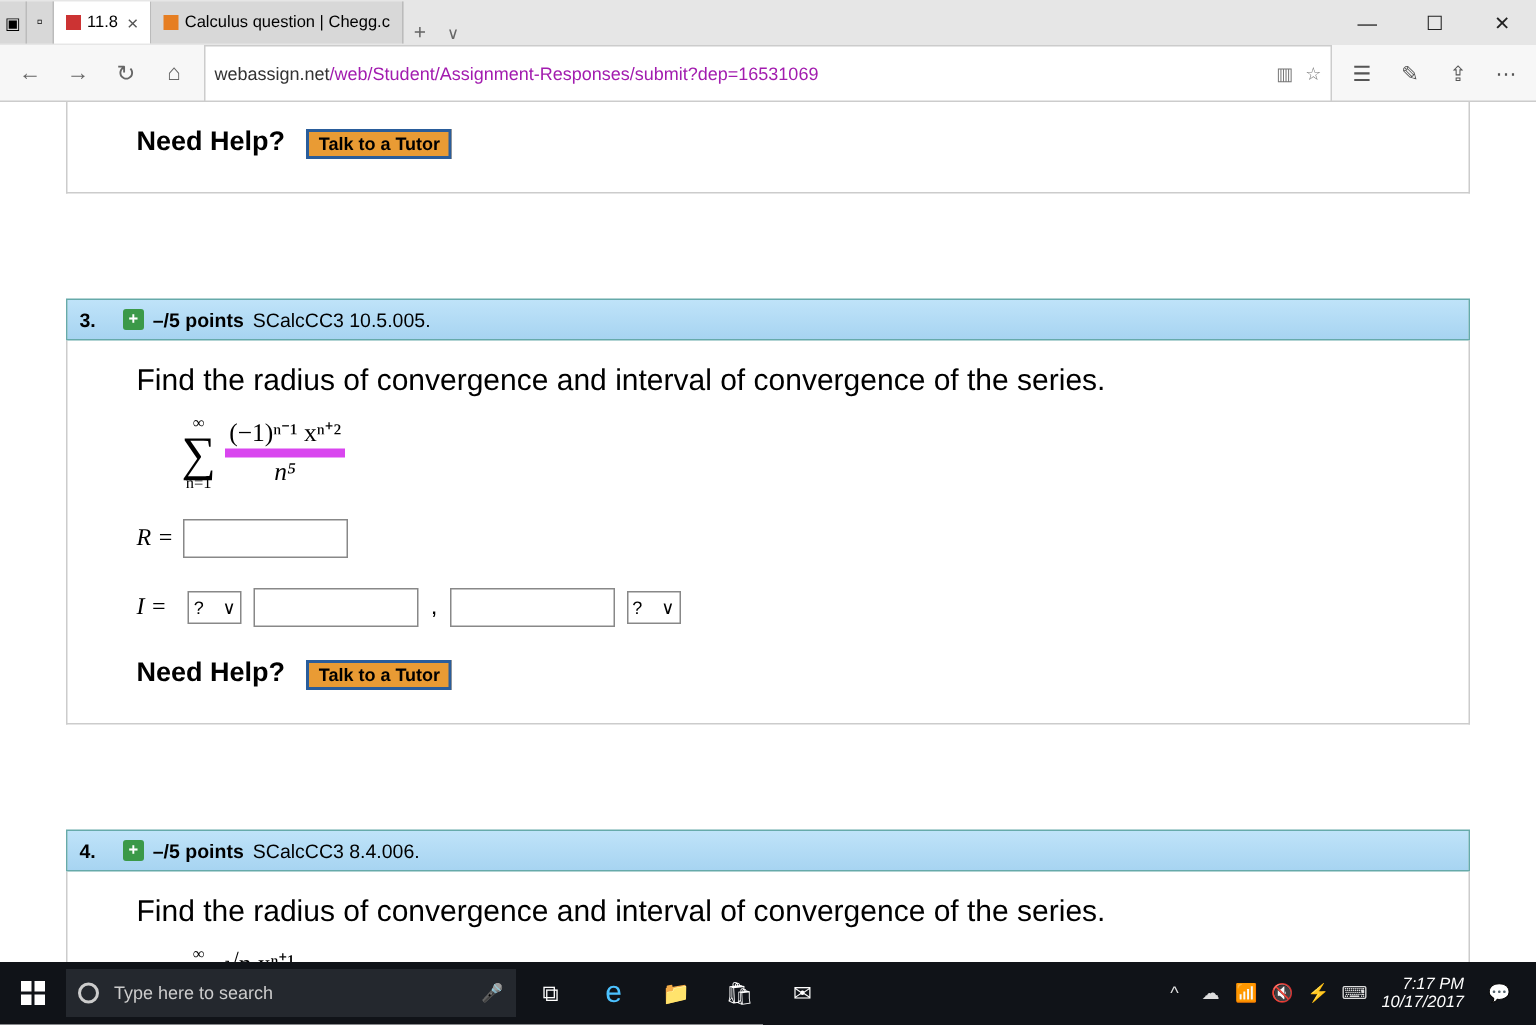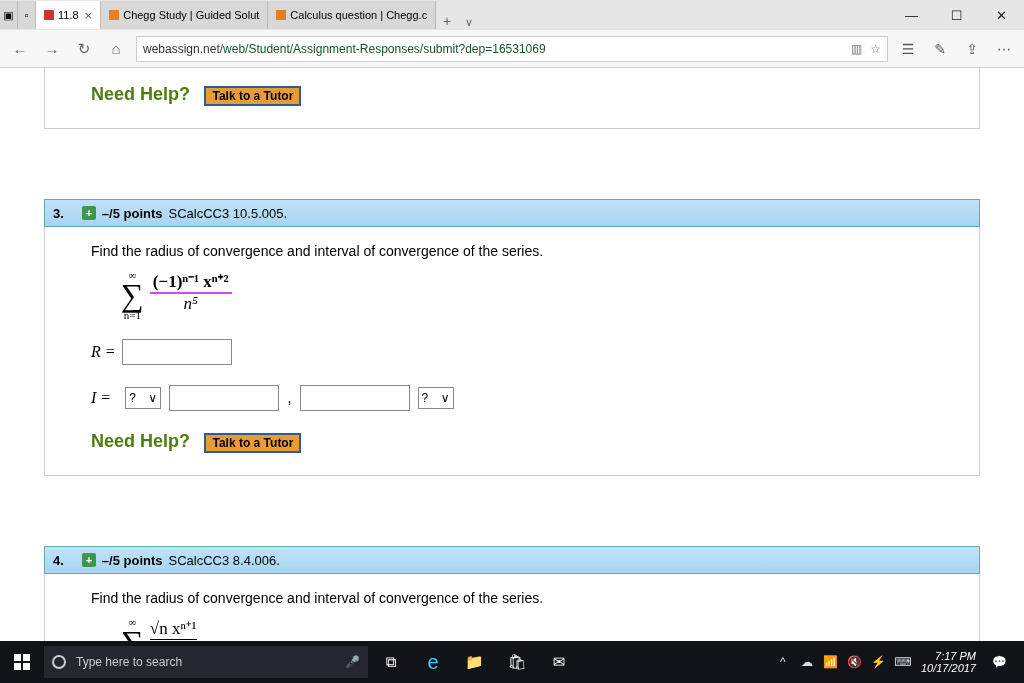--- a/index.html
+++ b/index.html
@@ -8,75 +8,71 @@
 .tabs { position: absolute; left: 0; top: 0; display: flex; height: 29px; align-items: flex-end; }
 .tab { display: flex; align-items: center; padding: 0 8px; height: 28px; font-size: 11px; border-right: 1px solid #bbb; background: #d8d8d8; cursor: pointer; }
 .tab.active { background: #ffffff; }
 .tab-icon { width: 10px; height: 10px; margin-right: 4px; display: inline-block; }
 .tab-close { margin-left: 6px; color: #555; font-size: 13px; cursor: pointer; }
 .newtab { width: 22px; text-align: center; color: #666; cursor: pointer; font-size: 14px; }
 .winbtns { display: flex; }
 .winbtn { width: 45px; height: 30px; display: flex; align-items: center; justify-content: center; color: #222; cursor: pointer; font-size: 13px; }
 .navbar { height: 38px; background: #f7f7f7; border-bottom: 1px solid #ccc; display: flex; align-items: center; padding: 0 4px; }
 .navbtn { width: 32px; height: 30px; display: flex; align-items: center; justify-content: center; color: #666; font-size: 15px; cursor: pointer; }
-.url { flex: 1; margin: 0 4px; height: 26px; border: 1px solid #ccc; background: #fff; display: flex; align-items: center; padding: 0 6px; font-size: 12px; color: #333; }
-.url .grey { color: #14532d; }
+.url { flex: 1; margin: 0 4px; height: 38px; border: 1px solid #ccc; background: #fff; display: flex; align-items: center; padding: 0 6px; font-size: 12px; color: #333; }
+.url .grey { color: #a21caf; }
 .righticons { display: flex; }
 .righticon { width: 32px; height: 30px; display: flex; align-items: center; justify-content: center; color: #555; font-size: 14px; cursor: pointer; }
 .content { position: relative; height: 573px; overflow: auto; background: #fff; }
 .content-inner { padding: 0 44px 20px 44px; }
 .prev-bottom { border: 1px solid #ccc; padding: 16px 30px 22px 46px; margin-bottom: 70px; }
-.needhelp { color: #4d7c0f; font-size: 18px; font-weight: bold; margin-right: 10px; }
+.needhelp { color: #000000; font-size: 18px; font-weight: bold; margin-right: 10px; }
 .tutorbtn { display: inline-block; background: #e99b34; border: 2px solid #2a5d9b; color: #000; font-size: 12px; font-weight: bold; padding: 1px 6px; cursor: pointer; }
 .qheader { background: linear-gradient(#bfe3f9,#a7d4f1); border: 1px solid #6aa; height: 28px; display: flex; align-items: center; padding: 0 8px; font-size: 13px; }
 .qnum { font-weight: bold; margin-right: 18px; }
 .expand { width: 14px; height: 14px; background: #3b9948; border-radius: 2px; color: #fff; display: inline-flex; align-items: center; justify-content: center; font-size: 11px; margin-right: 6px; cursor: pointer; font-weight: bold; }
 .pts { font-weight: bold; }
 .srcref { margin-left: 6px; }
 .qbody { border: 1px solid #ccc; border-top: none; padding: 16px 30px 22px 46px; margin-bottom: 70px; font-family: Verdana, sans-serif; }
-.qprompt { font-size: 14px; margin-bottom: 10px; }
+.qprompt { font-size: 20px; margin-bottom: 10px; }
 .math { font-family: "Times New Roman", serif; font-size: 17px; }
 .sigma-block { display: flex; align-items: flex-start; margin: 4px 0 18px 30px; }
 .sigma-col { display: flex; flex-direction: column; align-items: center; margin-right: 6px; }
 .sigma-top { font-size: 11px; }
 .sigma { font-size: 32px; line-height: 28px; }
 .sigma-bot { font-size: 11px; }
 .frac { display: inline-block; text-align: center; vertical-align: middle; }
-.frac .top { border-bottom: 2px solid #d946ef; padding: 0 3px; font-weight: bold; }
+.frac .top { border-bottom: 6px solid #d946ef; padding: 0 3px; }
 .frac .bot { padding: 0 3px; }
 .answerline { display: flex; align-items: center; margin-bottom: 20px; }
 .answerlabel { font-style: italic; margin-right: 6px; font-family: "Times New Roman", serif; font-size: 16px; }
 .txtbox { border: 1px solid #888; background: #fff; height: 26px; width: 110px; }
 .smallsel { border: 1px solid #888; background: #fff; height: 22px; width: 36px; display: inline-flex; align-items: center; justify-content: space-between; padding: 0 3px; font-size: 12px; cursor: pointer; }
 .taskbar { position: absolute; left: 0; right: 0; bottom: 0; height: 42px; background: #101318; display: flex; align-items: center; color: #fff; font-size: 12px; }
 .startbtn { width: 44px; height: 42px; display: flex; align-items: center; justify-content: center; cursor: pointer; }
-.searchbox { height: 32px; width: 324px; background: #24282e; display: flex; align-items: center; padding: 0 8px; color: #ccc; cursor: text; }
+.searchbox { height: 32px; width: 300px; background: #24282e; display: flex; align-items: center; padding: 0 8px; color: #ccc; cursor: text; }
 .searchbox .o { border: 2px solid #ccc; border-radius: 50%; width: 14px; height: 14px; margin-right: 10px; }
 .tbicons { display: flex; align-items: center; margin-left: 2px; }
 .tbicon { width: 42px; height: 42px; display: flex; align-items: center; justify-content: center; cursor: pointer; font-size: 15px; }
 .tray { margin-left: auto; display: flex; align-items: center; padding-right: 6px; }
 .trayicon { width: 24px; text-align: center; cursor: pointer; font-size: 12px; color: #ddd; }
 .clock { text-align: right; font-size: 11px; line-height: 12px; padding: 0 6px; cursor: pointer; font-style: italic; }
 .notif { width: 36px; height: 42px; display: flex; align-items: center; justify-content: center; cursor: pointer; }
 </style>
 </head>
 <body>
 
 <div class="titlebar">
   <div class="tabs">
     <div class="tab" style="width:18px;justify-content:center;">▣</div>
     <div class="tab" style="width:18px;justify-content:center;">▫</div>
     <div class="tab active">
       <span class="tab-icon" style="background:#c33;"></span>
       <span>11.8</span>
       <span class="tab-close">×</span>
-    </div>
-    <div class="tab">
-      <span class="tab-icon" style="background:#e67e22;"></span>
-      <span>Chegg Study | Guided Solut</span>
     </div>
     <div class="tab">
       <span class="tab-icon" style="background:#e67e22;"></span>
       <span>Calculus question | Chegg.c</span>
     </div>
     <div class="newtab">+</div>
     <div class="newtab" style="font-size:11px;">∨</div>
   </div>
   <div class="winbtns">
     <div class="winbtn">—</div>

